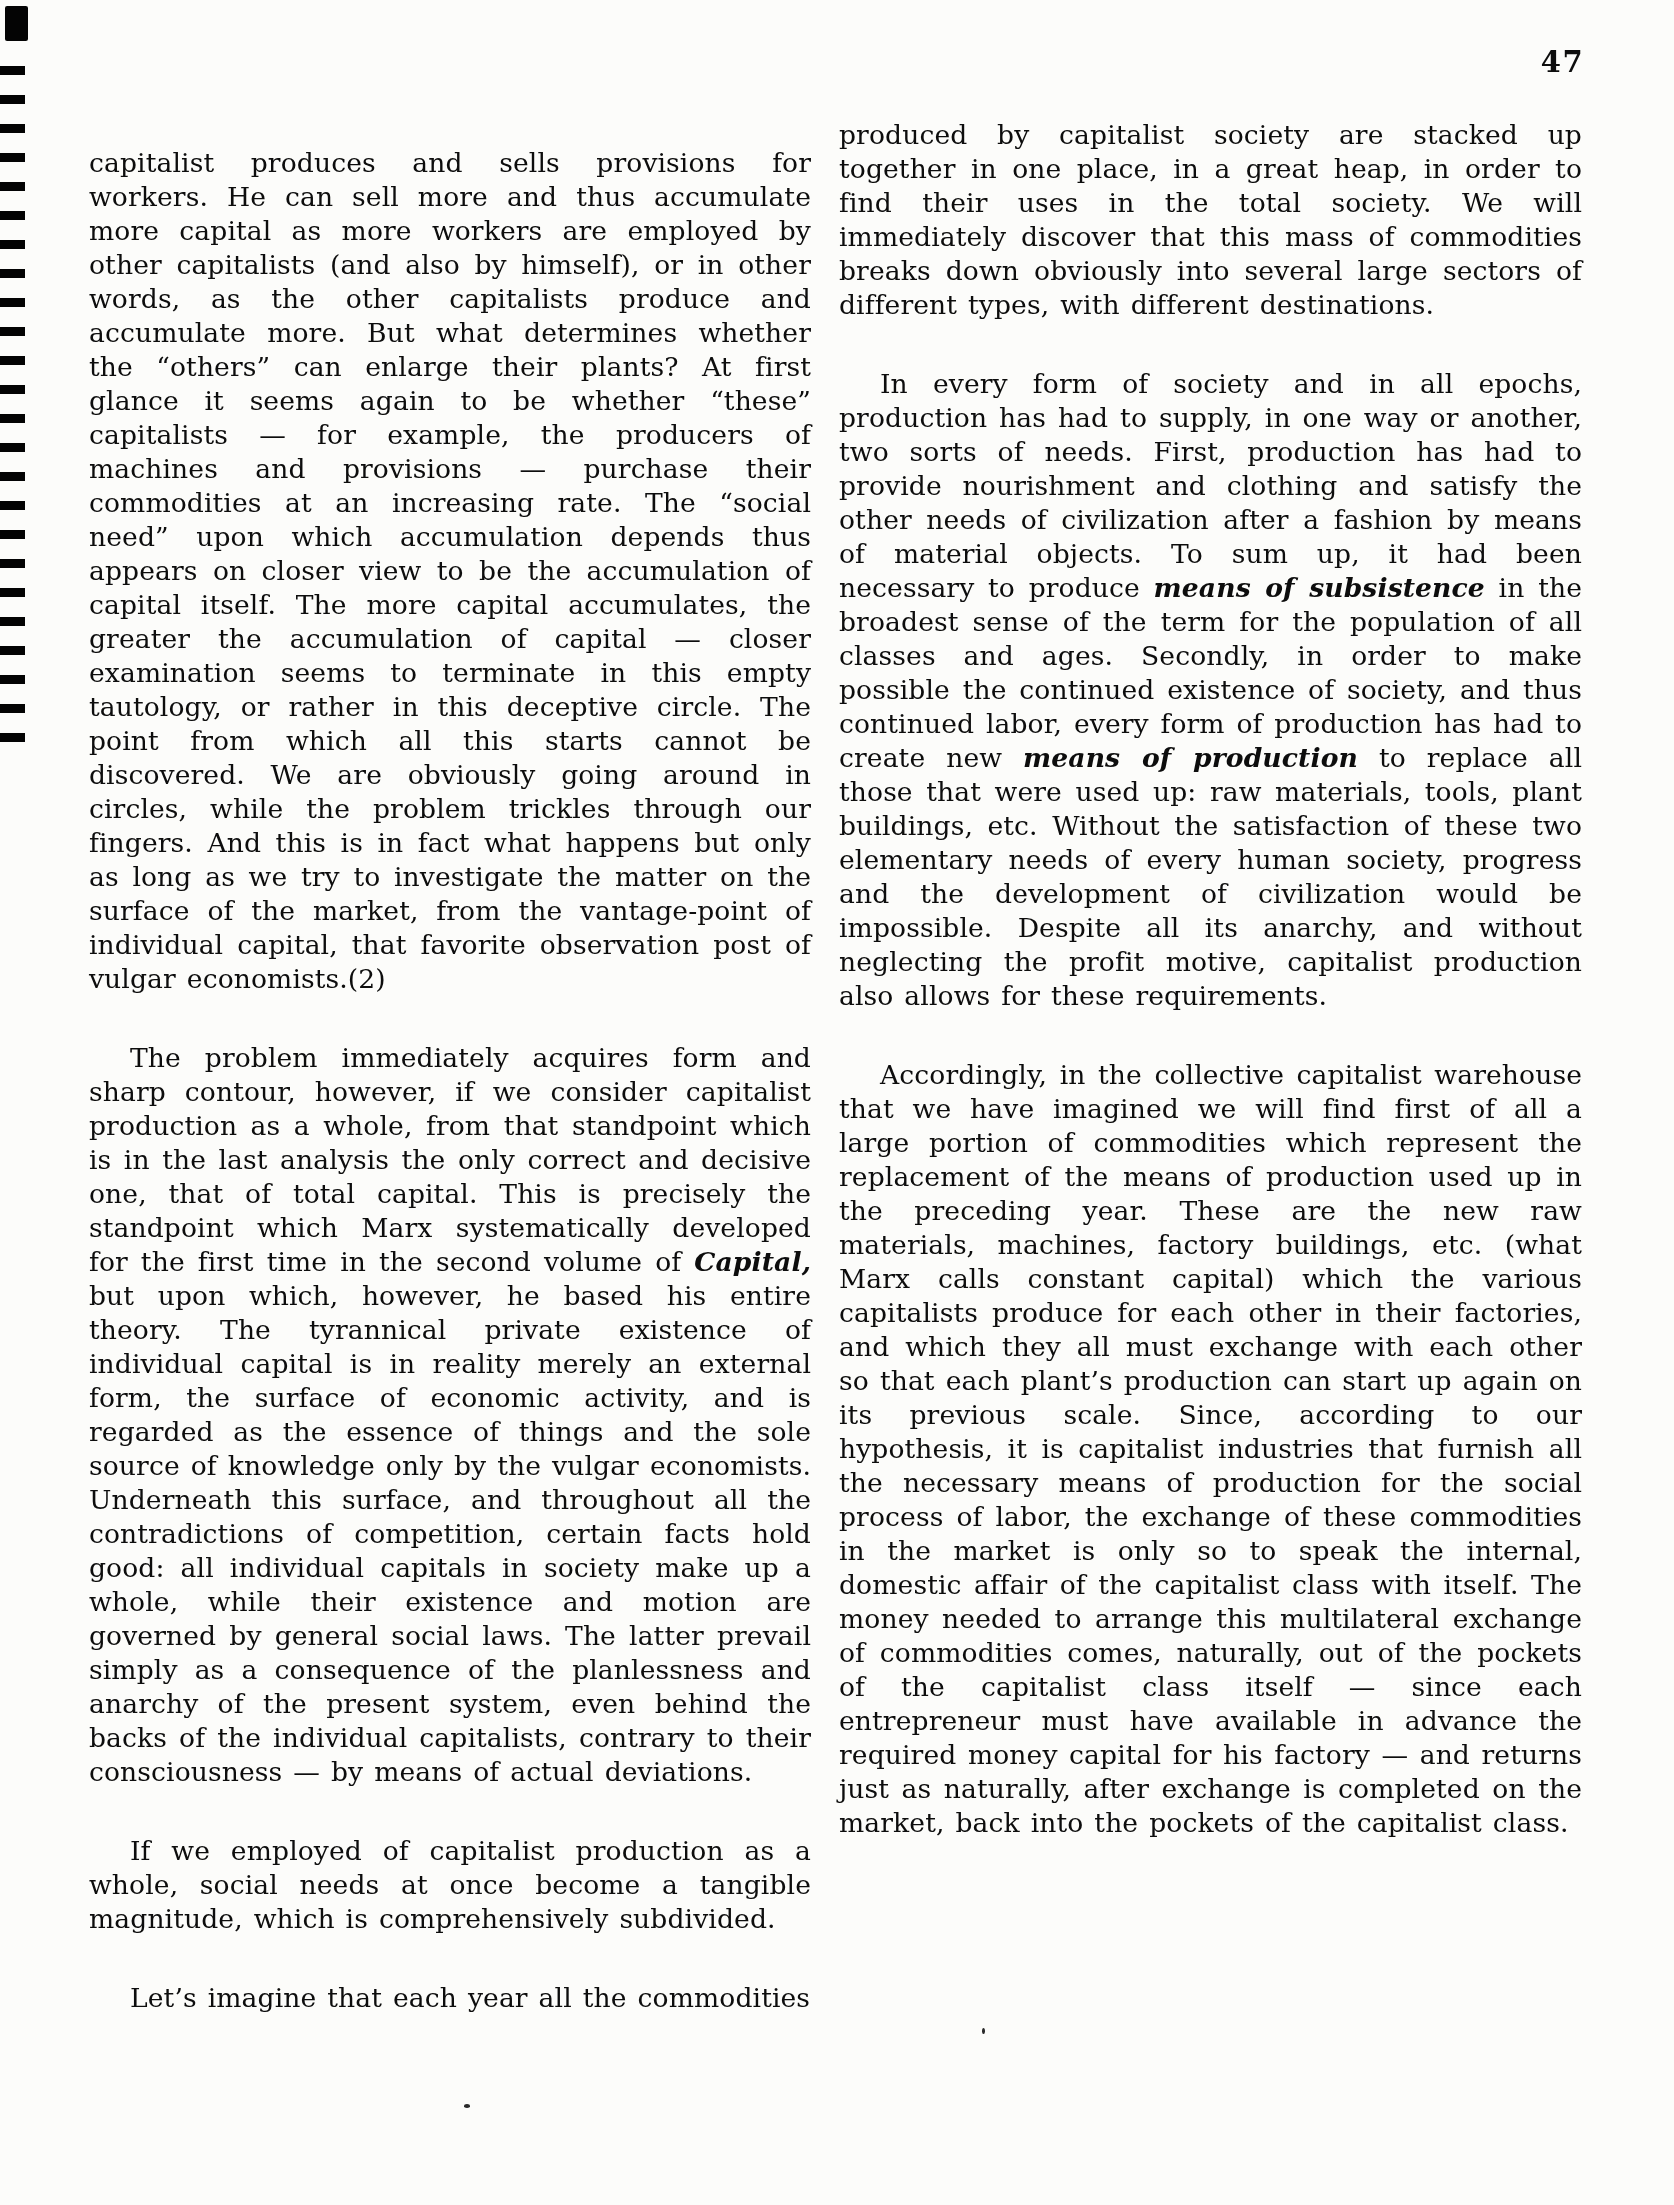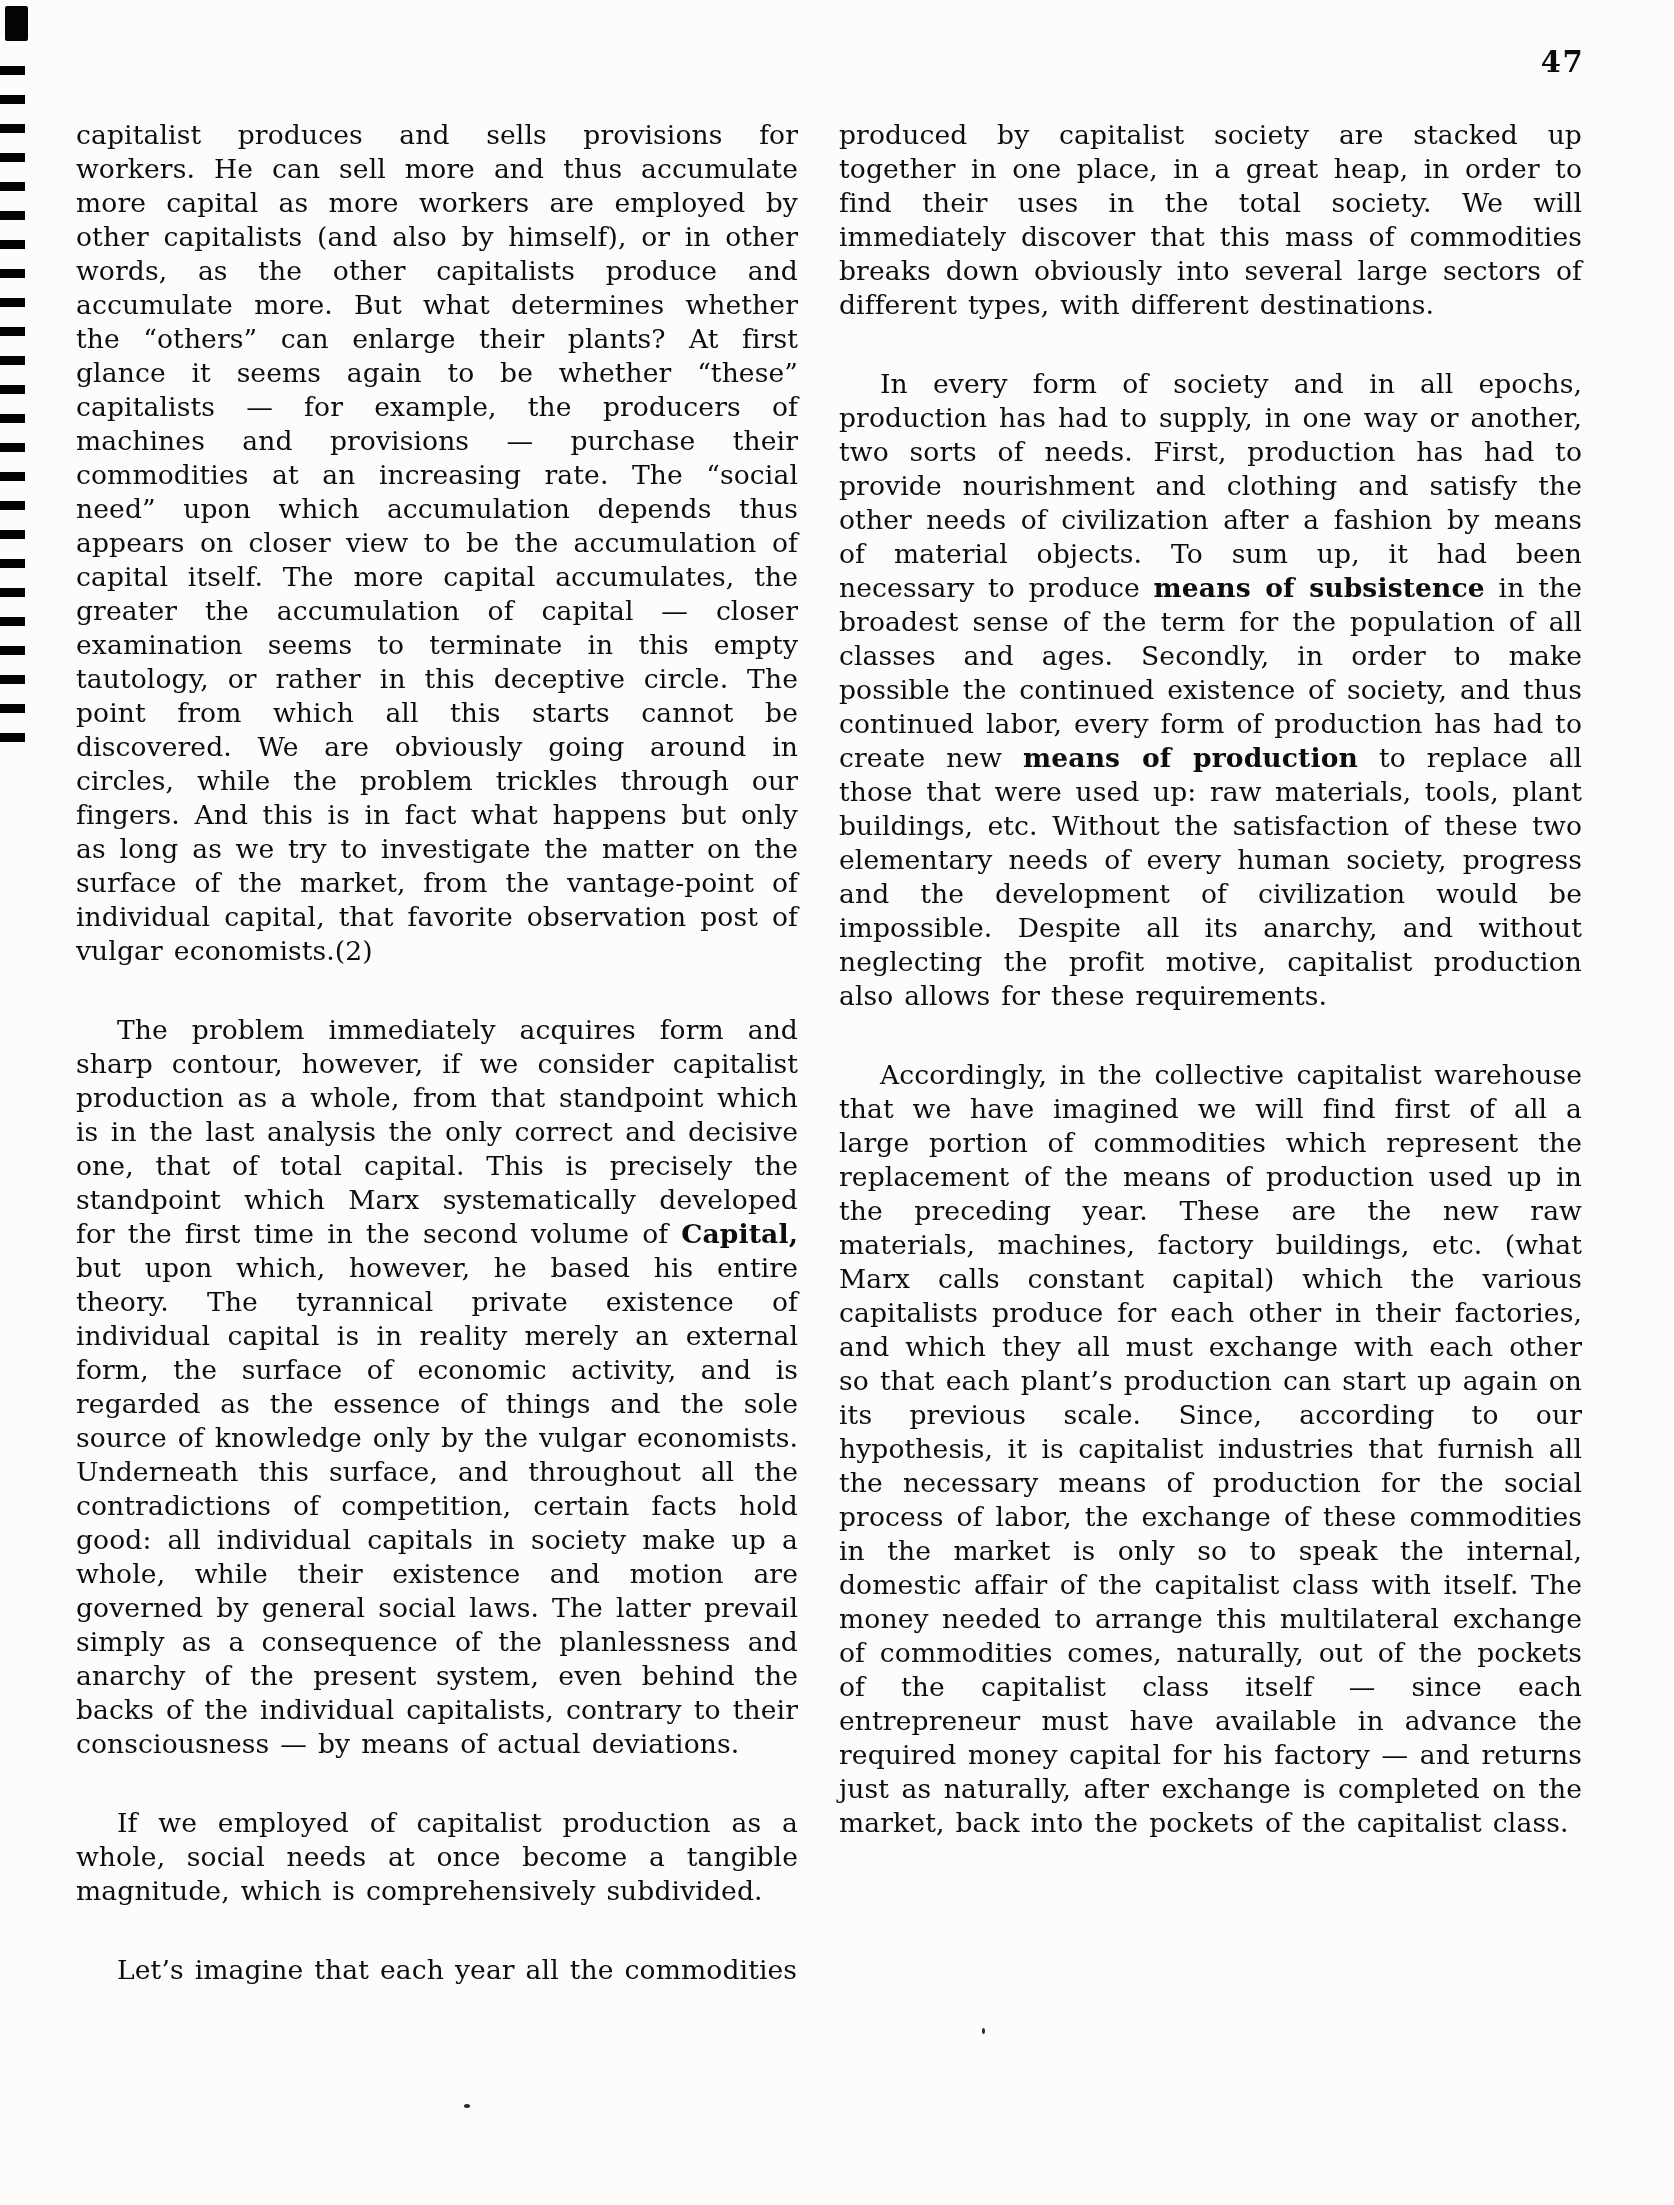--- a/index.html
+++ b/index.html
@@ -17,27 +17,27 @@
   
   .column {
     position: absolute;
     top: 118px;
     font-size: 26.6px;
     line-height: 34px;
     text-align: justify;
     letter-spacing: 0.1px;
     word-spacing: 2.4px;
   }
-  .column-left  { left: 76px;  width: 722px; }
+  .column-left  { left: 89px;  width: 722px; margin-top: 28px; }
   .column-right { left: 839px; width: 743px; }
 
   p.para { margin: 0; }
   p.para + p.para { margin-top: 45px; }
   p.indent { text-indent: 41px; }
-  .b { font-weight: bold; }
+  .b { font-weight: bold; font-style: italic; }
 
   
   .page-number {
     position: absolute;
     top: 45px;
     right: 90px;
     font-size: 29px;
     font-weight: bold;
     letter-spacing: 1.4px;
   }

